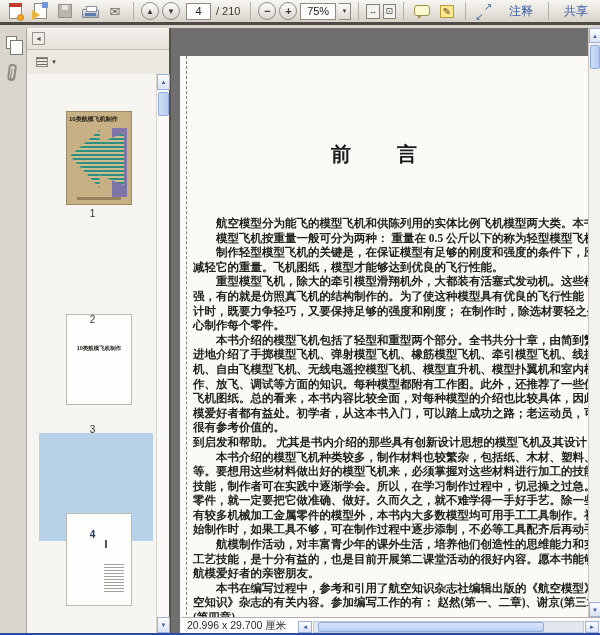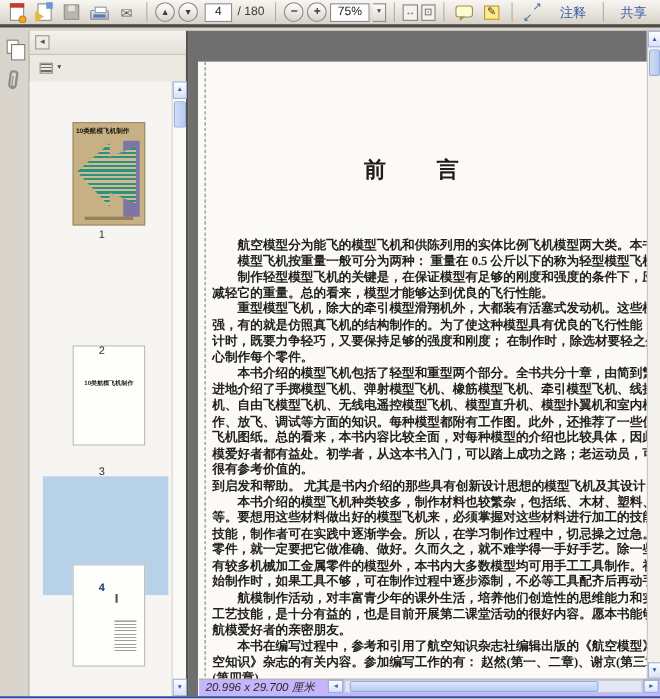--- a/index.html
+++ b/index.html
@@ -141,21 +141,21 @@
   
   .vscroll { position:absolute; right:0; top:0; width:12px; height:589px;
     background:#f2f1ec; border-left:1px solid #c9c6bf; }
   .vscroll .sbtn { width:12px; height:15px; }
   .vscroll .up { top:0; }
   .vscroll .dn { bottom:0; }
   .vscroll .sthumb { top:17px; height:24px; left:1px; width:10px; }
 
   
   .statusbar { position:absolute; left:181px; top:617px; width:419px; height:16px;
-    background:#c4b5fd; border-top:1px solid #b5b1a9; display:flex; align-items:flex-start;font-style:italic; }
+    background:#ffffff; border-top:1px solid #b5b1a9; display:flex; align-items:flex-end; }
   .dim-text { font-size:10.5px; color:#2a2925; margin-left:6px; white-space:nowrap; }
   .hbtn { width:14px; height:12px; margin-left:12px; background:linear-gradient(180deg,#fdfdff,#d8e2f5);
     border:1px solid #9cb0d8; font-size:6px; color:#3c5e9e;
     display:flex; align-items:center; justify-content:center; }
   .htrack { flex:1; height:12px; margin:0 1px; background:#e2e7f2; border:1px solid #c3c9d6;
     position:relative; }
   .hthumb { position:absolute; left:4px; top:0px; bottom:0px; width:84%;
     background:linear-gradient(180deg,#dbe6fa,#b9cdf2); border:1px solid #93ace0; border-radius:2px; }
   .hbtn.right { margin-left:0; margin-right:1px; }
   .window-edge { position:absolute; left:0; top:633px; width:600px; height:2px; background:#2b49a8; }
@@ -182,21 +182,21 @@
   <span class="tbtn">
     <span class="printer"></span>
   </span>
   <span class="tbtn">
     <span class="glyph">✉</span>
   </span>
   <span class="tsep"></span>
   <span class="circle-btn">▲</span>
   <span class="circle-btn">▼</span>
   <input class="page-input" value="4" style="">
-  <span class="page-total">/ 180</span>
+  <span class="page-total">/ 210</span>
   <span class="tsep"></span>
   <span class="circle-btn big">−</span>
   <span class="circle-btn big">+</span>
   <span class="zoom-box">75%</span>
   <span class="zoom-caret">▼</span>
   <span class="tsep"></span>
   <span class="fit-icon">↔</span>
   <span class="fit-icon">⊡</span>
   <span class="tsep"></span>
   <span class="tbtn">
@@ -270,21 +270,21 @@
 </div>
 
 <div class="main">
   <div class="page">
     <span class="fold-line"></span>
     <div class="page-title">前　　言</div>
     <div class="page-body">
       <div class="ln">　　航空模型分为能飞的模型飞机和供陈列用的实体比例飞机模型两大类。本书</div>
       <div class="ln">　　模型飞机按重量一般可分为两种： 重量在 0.5 公斤以下的称为轻型模型飞机</div>
       <div class="ln">　　制作轻型模型飞机的关键是，在保证模型有足够的刚度和强度的条件下，应尽</div>
-      <div class="ln">减轻它的重量。总的看来，模型才能够达到优良的飞行性能。</div>
+      <div class="ln">减轻它的重量。飞机图纸，模型才能够达到优良的飞行性能。</div>
       <div class="ln">　　重型模型飞机，除大的牵引模型滑翔机外，大都装有活塞式发动机。这些模型</div>
       <div class="ln">强，有的就是仿照真飞机的结构制作的。为了使这种模型具有优良的飞行性能，在</div>
       <div class="ln">计时，既要力争轻巧，又要保持足够的强度和刚度； 在制作时，除选材要轻之外，还</div>
       <div class="ln">心制作每个零件。</div>
       <div class="ln">　　本书介绍的模型飞机包括了轻型和重型两个部分。全书共分十章，由简到繁，</div>
       <div class="ln">进地介绍了手掷模型飞机、弹射模型飞机、橡筋模型飞机、牵引模型飞机、线操纵</div>
       <div class="ln">机、自由飞模型飞机、无线电遥控模型飞机、模型直升机、模型扑翼机和室内模型飞</div>
       <div class="ln">作、放飞、调试等方面的知识。每种模型都附有工作图。此外，还推荐了一些优秀</div>
       <div class="ln">飞机图纸。总的看来，本书内容比较全面，对每种模型的介绍也比较具体，因此对</div>
       <div class="ln">模爱好者都有益处。初学者，从这本书入门，可以踏上成功之路；老运动员，可从本</div>

